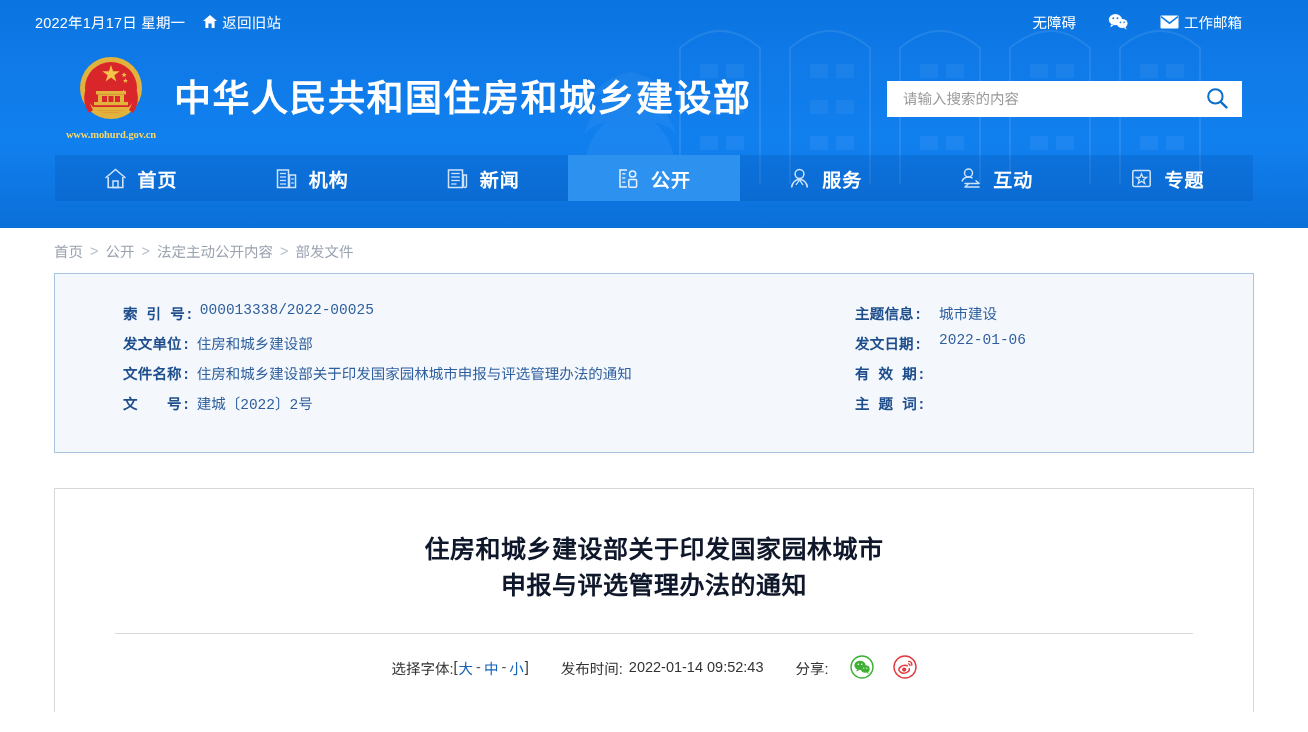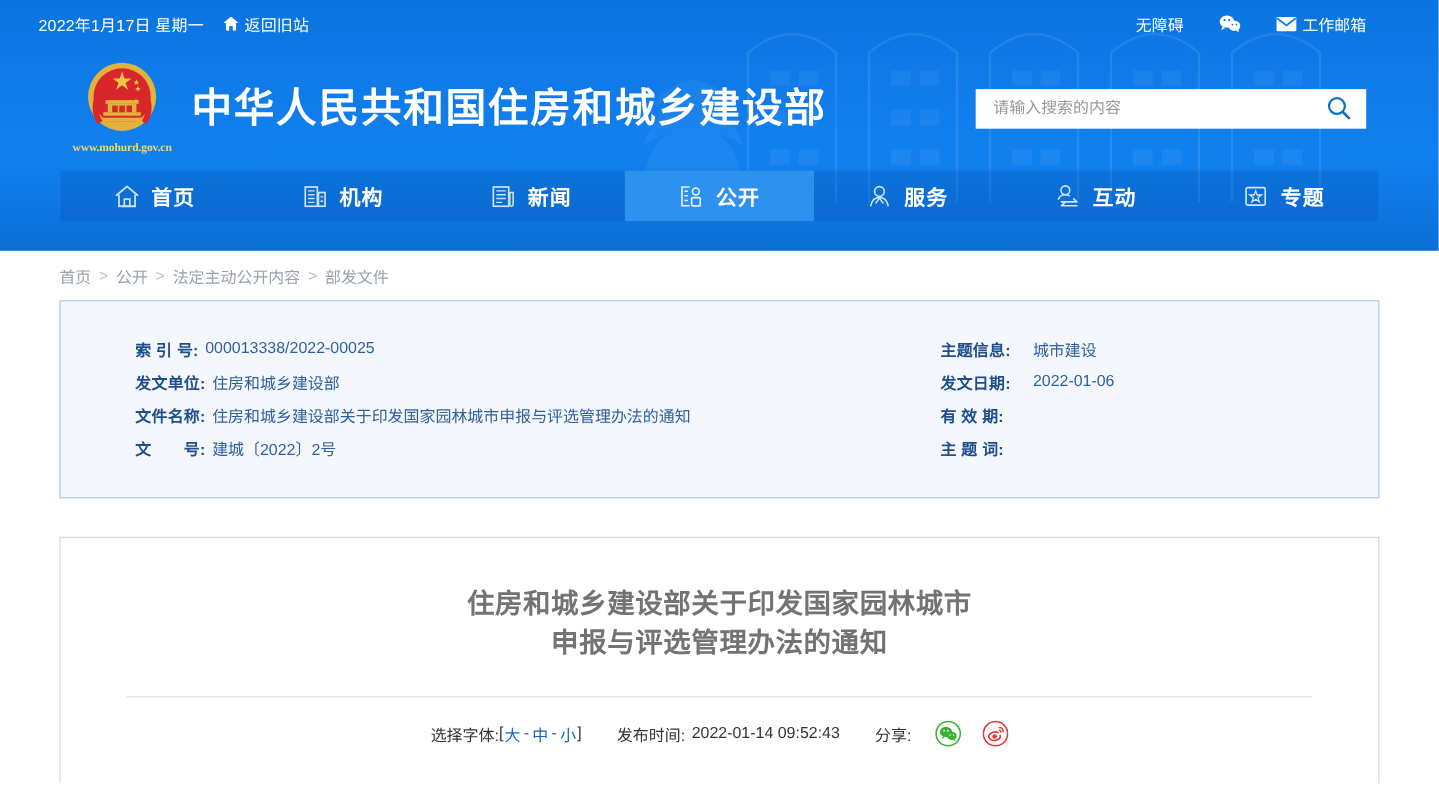--- a/index.html
+++ b/index.html
@@ -191,24 +191,25 @@
     background: #f4f8fd;
     height: 180px;
     padding: 28px 0 0 0;
     display: flex;
   }
   .meta-col { }
   .meta-col.left { width: 760px; padding-left: 68px; }
   .meta-col.right { flex: 1; padding-left: 40px; }
   .meta-row {
     display: flex;
-    align-items: center;
+    align-items: flex-start;
     height: 30px;
     font-size: 14.5px;
     white-space: nowrap;
+    font-family: Liberation Mono, monospace;
   }
   .meta-label {
     color: #1f4e8c;
     font-weight: bold;
     letter-spacing: 0.2px;
     flex: 0 0 auto;
   }
   .meta-value {
     color: #2f5f9e;
     margin-left: 6px;
@@ -220,21 +221,21 @@
     border: 1px solid #d8d8d8;
     border-bottom: none;
     height: 224px;
     background: #ffffff;
     padding: 42px 60px 0 60px;
   }
   .article-title {
     text-align: center;
     font-size: 25px;
     font-weight: bold;
-    color: #737373;
+    color: #0f172a;
     line-height: 1.44;
     letter-spacing: 0.5px;
   }
   .article-divider {
     margin: 30px 0 0 0;
     height: 1px;
     background: #d5d8dd;
   }
   .article-subbar {
     margin-top: 21px;

